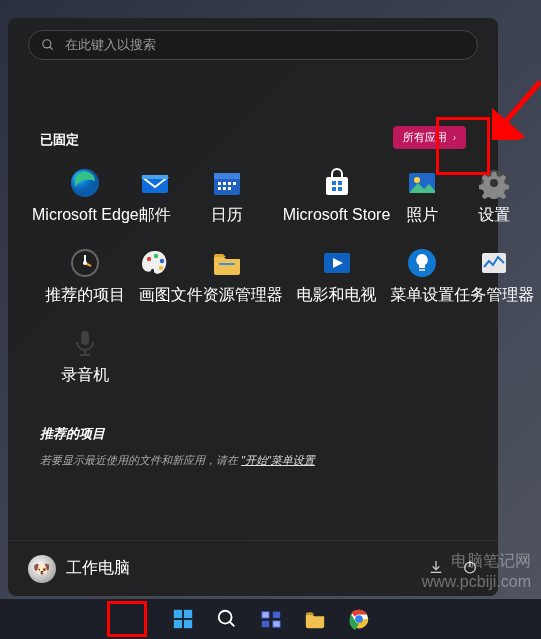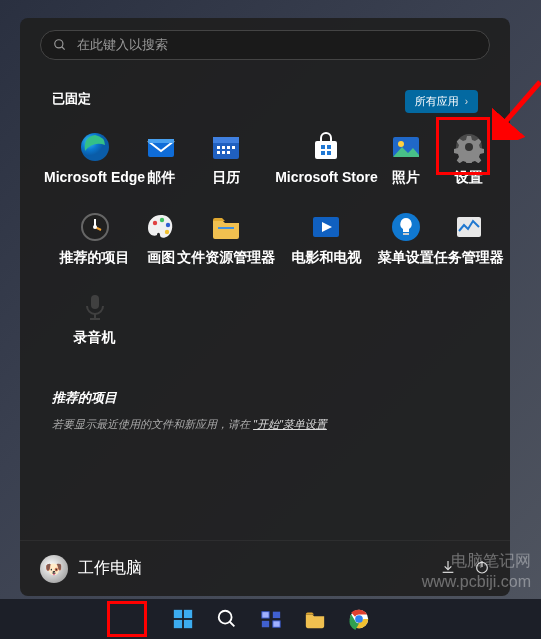--- a/index.html
+++ b/index.html
@@ -6,21 +6,21 @@
     body {
       width: 541px;
       height: 639px;
       background: linear-gradient(135deg, #2a3040 0%, #3a4050 40%, #505560 100%);
       font-family: "Segoe UI", "Microsoft YaHei", sans-serif;
       position: relative;
       overflow: hidden;
     }
     .start-menu {
       position: absolute;
-      left: 20px;
+      left: 8px;
       top: 18px;
       width: 490px;
       height: 578px;
       background: rgba(32, 32, 32, 0.92);
       border-radius: 8px;
       padding: 12px 20px 0 20px;
       display: flex;
       flex-direction: column;
     }
     .search-bar {
@@ -31,27 +31,28 @@
       display: flex;
       align-items: center;
       padding: 0 12px;
       margin-bottom: 30px;
     }
     .search-bar svg { width: 14px; height: 14px; margin-right: 10px; }
     .search-bar span { color: #999; font-size: 13px; }
     .section-header {
       display: flex;
       justify-content: space-between;
-      align-items: flex-start;
+      align-items: flex-end;
       padding: 0 12px;
       margin-bottom: 14px;
+      margin-top: 36px;
     }
     .section-title { color: #fff; font-size: 13px; font-weight: 600; }
     .all-apps-btn {
-      background: #0369a1;
+      background: #be185d;
       color: #fff;
       font-size: 11px;
       padding: 4px 10px;
       border-radius: 4px;
       display: flex;
       align-items: center;
       gap: 6px;
     }
     .chevron { font-size: 10px; color: #ddd; }
     .pinned-grid {
@@ -72,24 +73,23 @@
     .app-icon {
       width: 32px;
       height: 32px;
       margin-bottom: 6px;
       display: flex;
       align-items: center;
       justify-content: center;
     }
     .app-label {
       color: #fff;
-      font-size: 14px;
+      font-size: 16px;
       line-height: 1.2;
       white-space: nowrap;
-      font-weight: bold;
     }
     .recommended {
       margin-top: 26px;
       padding: 0 12px;
       font-style: italic;
     }
     .rec-text {
       color: #aaa;
       font-size: 11px;
       margin-top: 10px;

